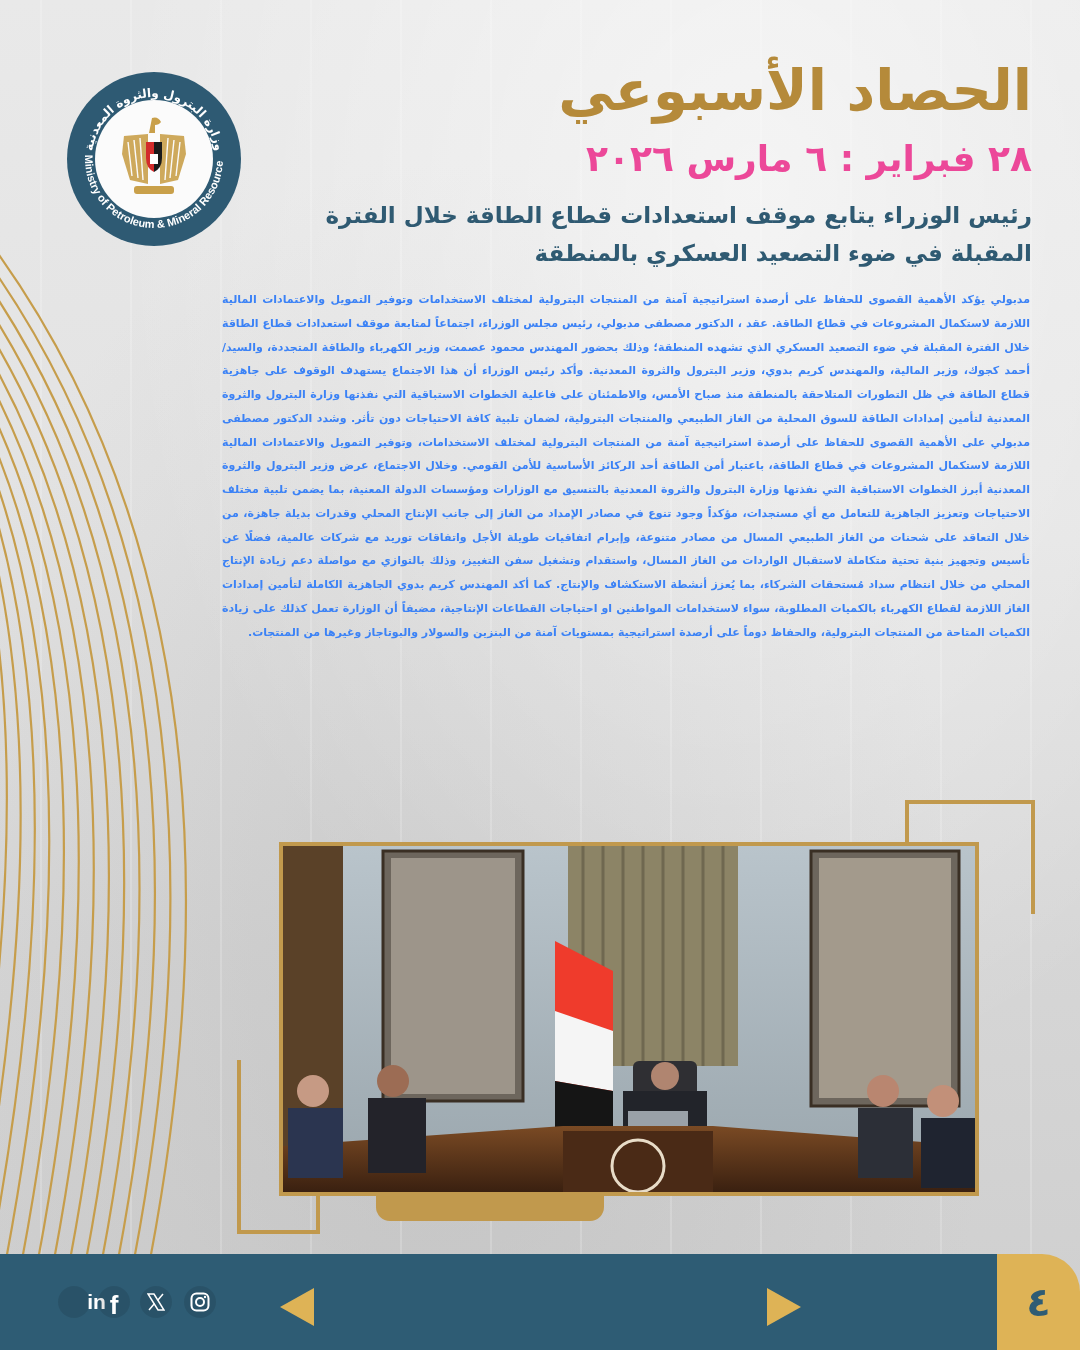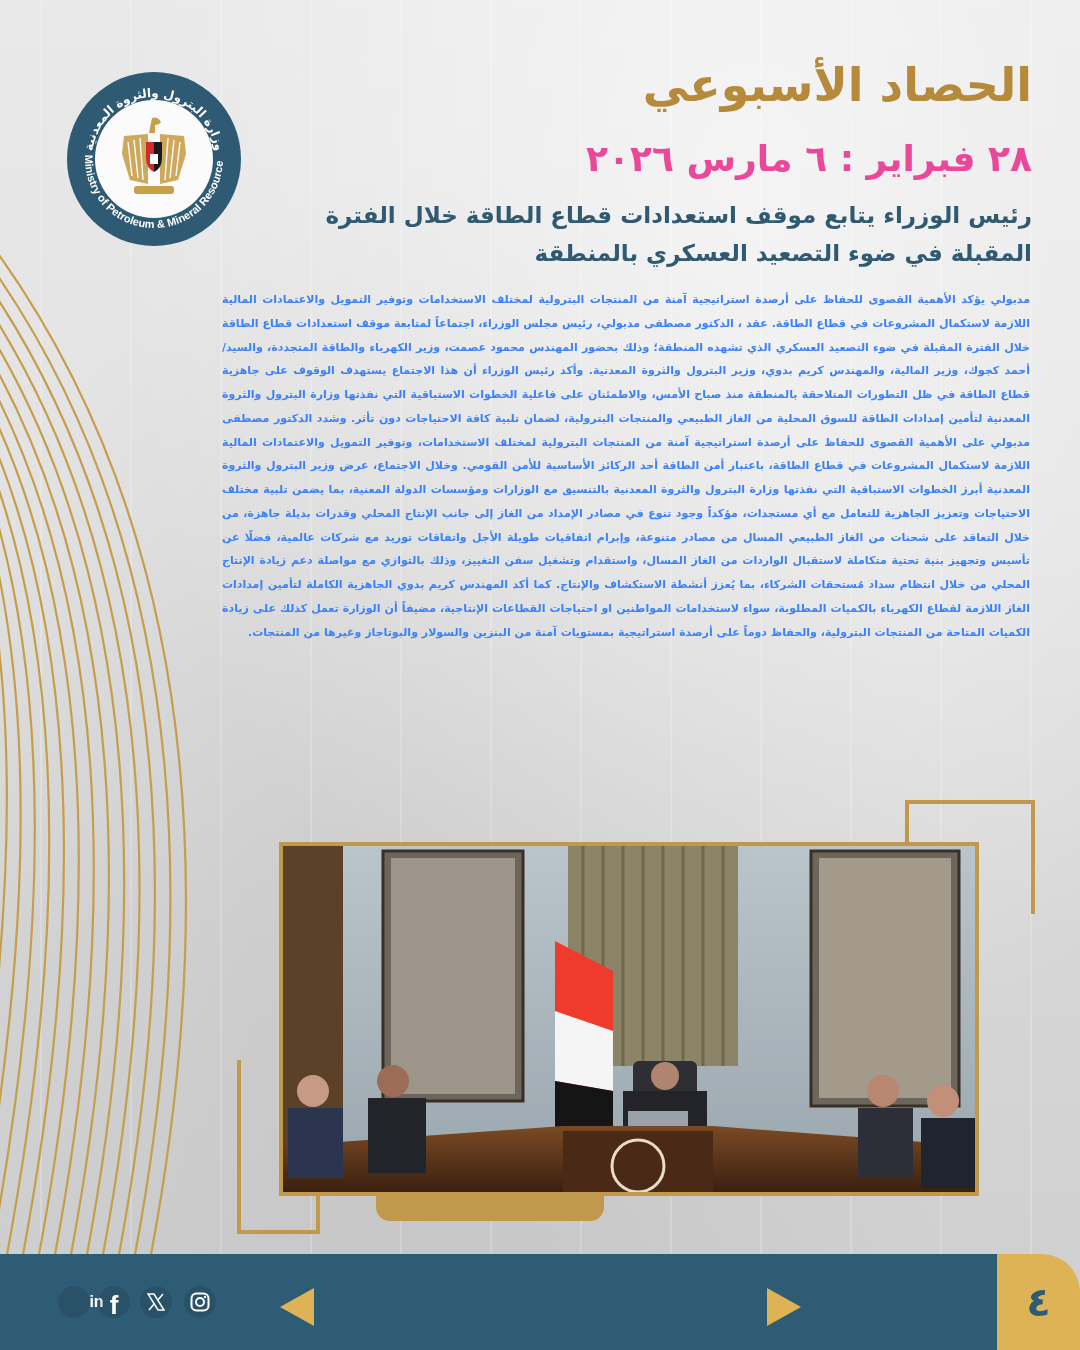--- a/index.html
+++ b/index.html
@@ -9,21 +9,21 @@
   .bg-texture{position:absolute;left:0;top:0;width:1080px;height:1255px;pointer-events:none;
     background:
       repeating-linear-gradient(90deg,rgba(255,255,255,0.0) 0 40px,rgba(255,255,255,0.18) 40px 42px,rgba(255,255,255,0) 42px 90px),
       radial-gradient(ellipse at 70% 15%,rgba(255,255,255,0.55),rgba(255,255,255,0) 60%),
       radial-gradient(ellipse at 40% 85%,rgba(180,180,180,0.4),rgba(255,255,255,0) 60%);}
   .arcs{position:absolute;left:0;top:150px;width:330px;height:1110px;}
   .logo{position:absolute;left:67px;top:72px;width:174px;height:174px;border-radius:50%;
     background:#2e5a73;display:flex;align-items:center;justify-content:center;}
   .logo-inner{width:118px;height:118px;border-radius:50%;background:#fbfbfb;display:flex;align-items:center;justify-content:center;}
   .logo svg.ring{position:absolute;left:0;top:0;}
-  .title{position:absolute;right:48px;top:58px;color:#b58a3a;font-weight:bold;font-size:46px;direction:rtl;letter-spacing:0;}
+  .title{position:absolute;right:48px;top:58px;color:#b58a3a;font-weight:bold;font-size:56px;direction:rtl;letter-spacing:0;}
   .date{position:absolute;right:48px;top:138px;color:#ec4899;font-weight:bold;font-size:36px;direction:rtl;}
   .headline{position:absolute;right:48px;top:196px;width:720px;color:#2f5a72;font-weight:bold;font-size:23px;line-height:38px;direction:rtl;text-align:right;}
   .body-text{position:absolute;left:222px;top:288px;width:808px;direction:rtl;text-align:justify;text-align-last:right;
     color:#3b82f6;font-weight:bold;font-size:11px;line-height:23.75px;}
   .frame-tr{position:absolute;left:905px;top:800px;width:122px;height:110px;border:4px solid #c1994d;border-bottom:none;border-left:4px solid #c1994d;}
   .frame-bl{position:absolute;left:237px;top:1060px;width:75px;height:170px;border:4px solid #c1994d;border-top:none;}
   .gold-tab{position:absolute;left:376px;top:1195px;width:228px;height:26px;background:#c1994d;border-radius:0 0 14px 14px;}
   .photo{position:absolute;left:279px;top:842px;width:700px;height:354px;border:4px solid #c1994d;box-sizing:border-box;overflow:hidden;background:#3b2a1e;}
   .footer{position:absolute;left:0;top:1254px;width:1000px;height:96px;background:#2e5c74;}
   .page-tab{position:absolute;left:997px;top:1254px;width:83px;height:96px;background:#deb356;border-radius:0 38px 0 0;
@@ -149,21 +149,21 @@
     <circle cx="600" cy="245" r="16" fill="#b98670"></circle>
       <rect x="575" y="262" width="55" height="70" fill="#2c2f37"></rect>
     <circle cx="660" cy="255" r="16" fill="#c29079"></circle>
       <rect x="638" y="272" width="54" height="70" fill="#1f2430"></rect>
   </svg>
 </div>
 
 <div class="footer"></div>
 
 <a class="social" style="left:58px">
-  <span style="font-family:'Liberation Sans',sans-serif;font-weight:bold;font-size:16px;margin-left:45px;">in</span>
+  <span style="font-family:'Liberation Sans',sans-serif;font-weight:bold;font-size:21px;margin-left:45px;">in</span>
 </a>
 <a class="social" style="left:98px">
   <span style="font-family:'Liberation Sans',sans-serif;font-weight:bold;font-size:26px;margin-top:6px;">f</span>
 </a>
 <a class="social" style="left:140px">
   <svg width="18" height="18" viewBox="0 0 18 18">
     <path d="M1 1 L7 1 L17 17 L11 17 Z" fill="none" stroke="#fff" stroke-width="1.5"></path>
     <line x1="16" y1="1" x2="10.5" y2="7.5" stroke="#fff" stroke-width="1.5"></line>
     <line x1="2" y1="17" x2="7.5" y2="10.5" stroke="#fff" stroke-width="1.5"></line>
   </svg>

